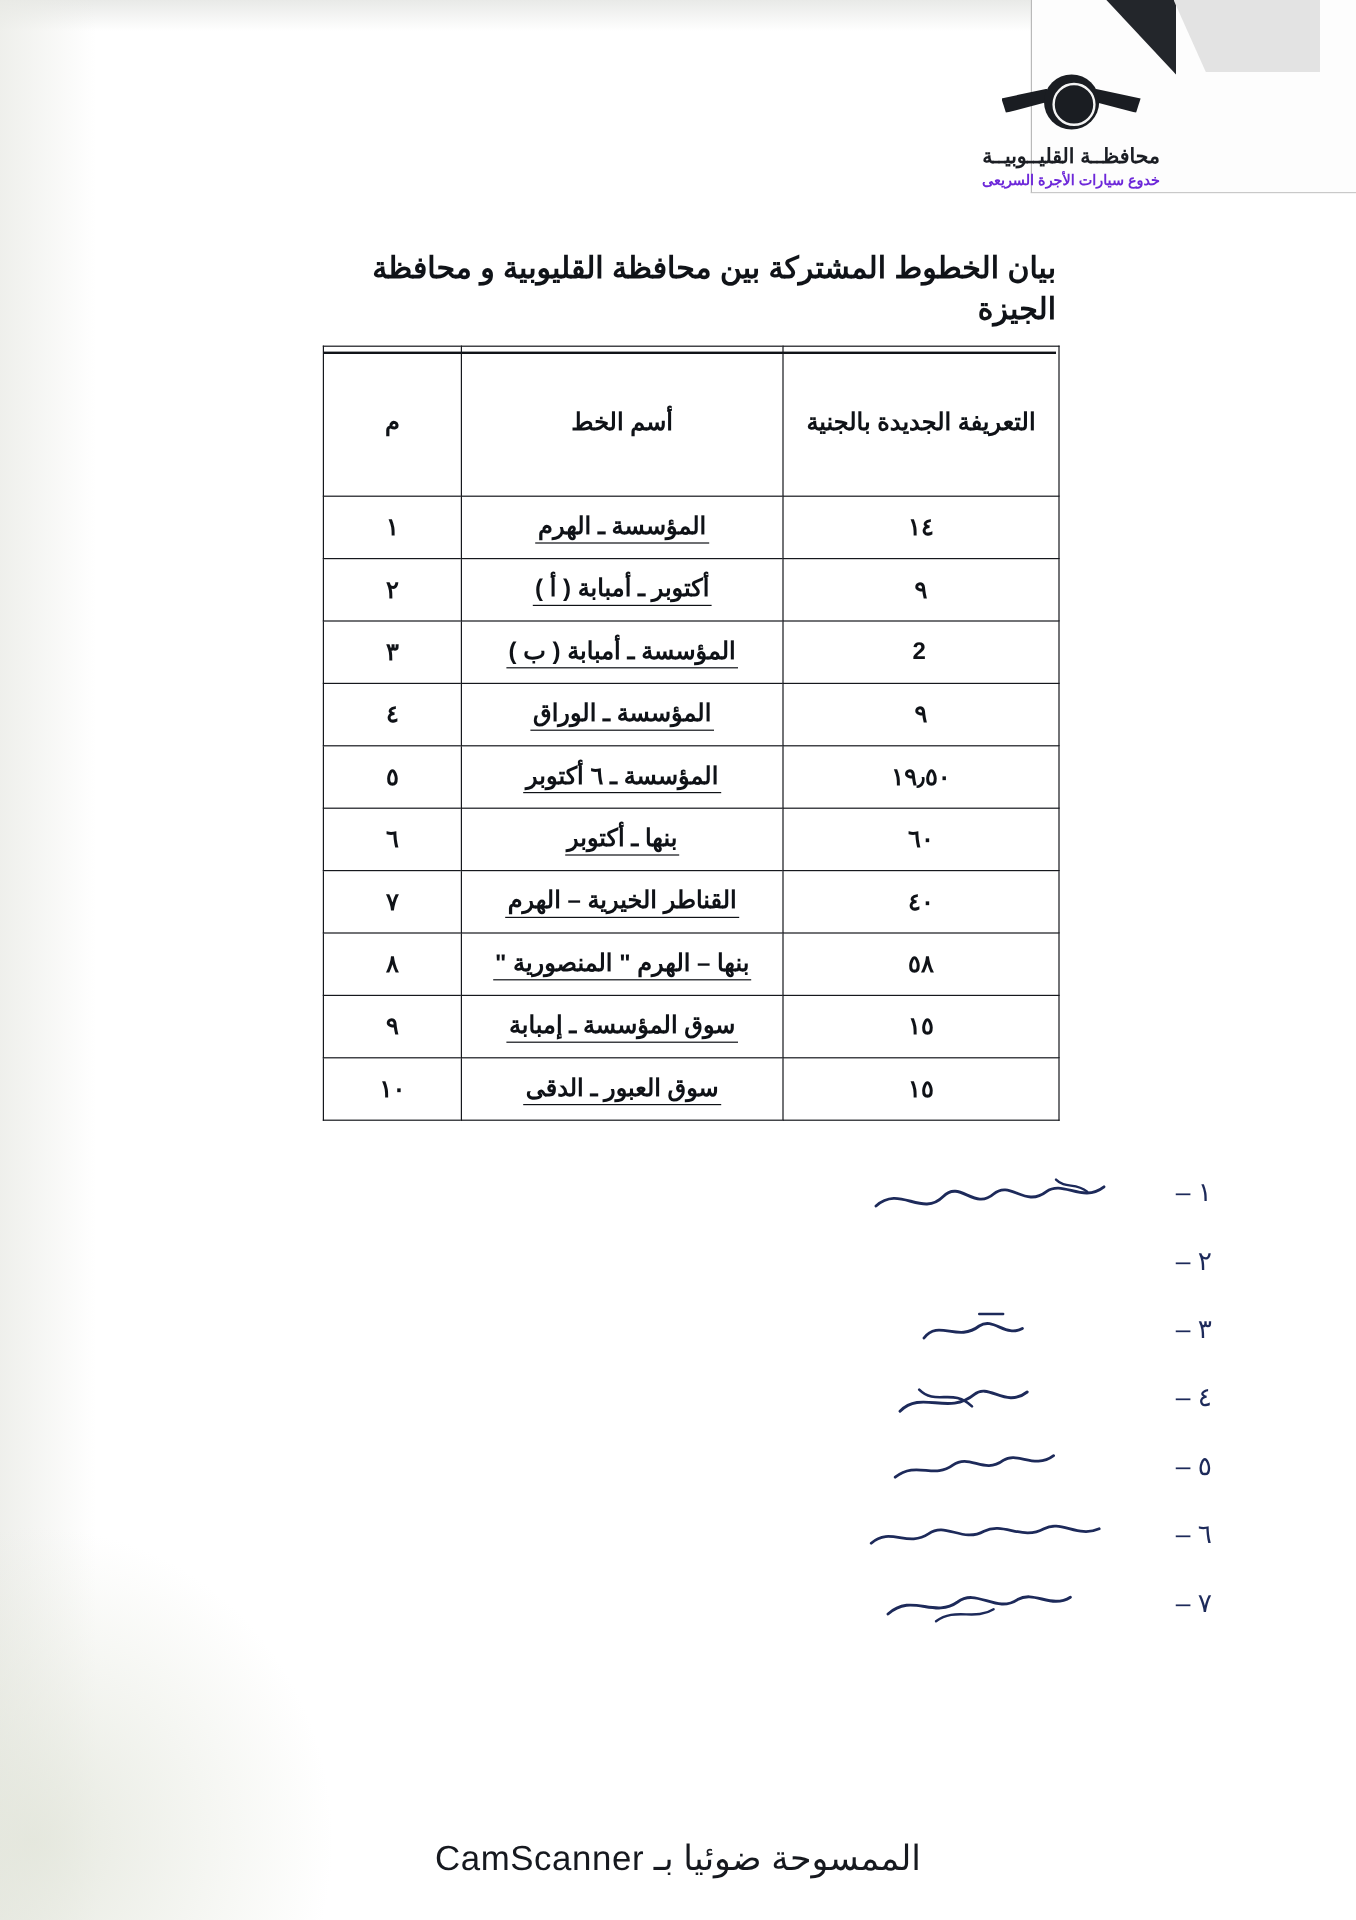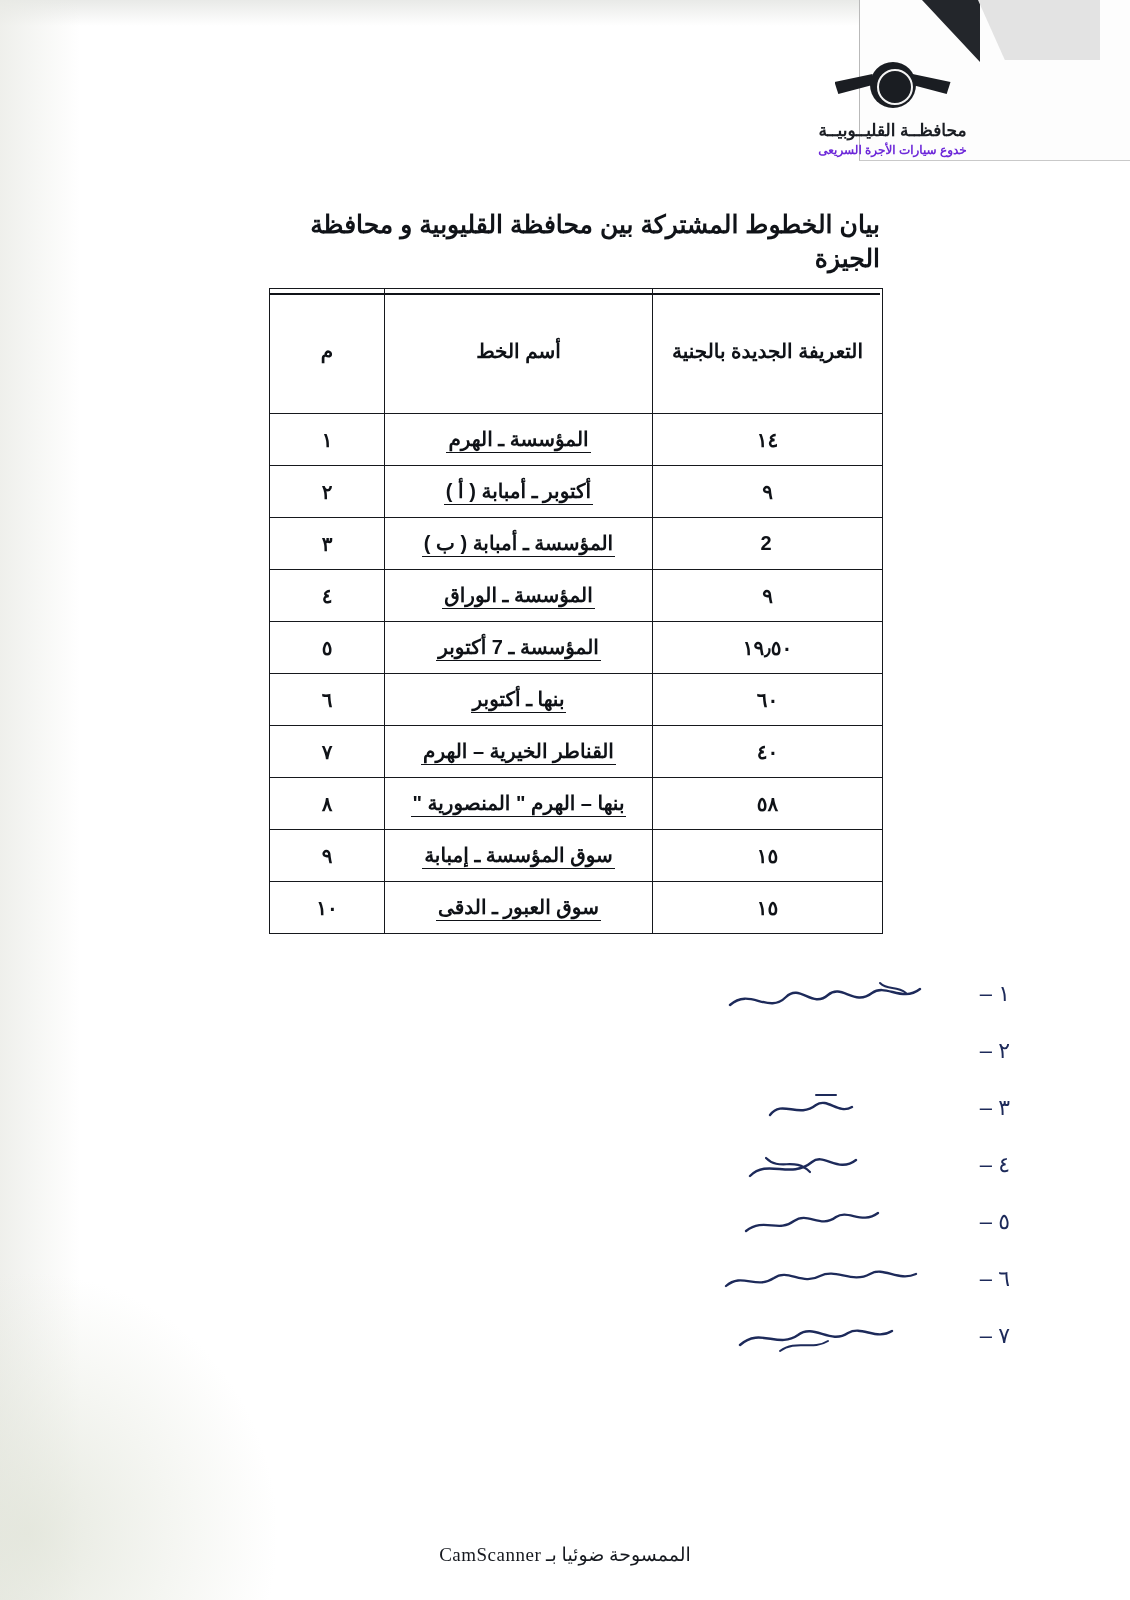--- a/index.html
+++ b/index.html
@@ -239,22 +239,22 @@
   .footer {
     position: absolute;
     bottom: 34px;
     right: 0;
     width: 1130px;
     text-align: center;
     direction: rtl;
   }
   .footer-inner {
     display: inline-block;
-    font-family: Liberation Serif, serif;
-    font-size: 19px;
+    font-family: Liberation Sans, sans-serif;
+    font-size: 29px;
     color: #16191f;
     letter-spacing: 0.5px;
     white-space: nowrap;
   }
   .footer-inner .cs-brand {
     font-weight: normal;
   }
 </style>
 </head>
 <body>
@@ -313,21 +313,21 @@
           <td class="cell-name"><span class="route-name">المؤسسة ـ أمبابة ( ب )</span></td>
           <td class="cell-no">٣</td>
         </tr>
         <tr>
           <td class="cell-fare"><span class="fare-val">٩</span></td>
           <td class="cell-name"><span class="route-name">المؤسسة ـ الوراق</span></td>
           <td class="cell-no">٤</td>
         </tr>
         <tr>
           <td class="cell-fare"><span class="fare-val">١٩٫٥٠</span></td>
-          <td class="cell-name"><span class="route-name">المؤسسة ـ 7 أكتوبر</span></td>
+          <td class="cell-name"><span class="route-name">المؤسسة ـ ٦ أكتوبر</span></td>
           <td class="cell-no">٥</td>
         </tr>
         <tr>
           <td class="cell-fare"><span class="fare-val">٦٠</span></td>
           <td class="cell-name"><span class="route-name">بنها ـ أكتوبر</span></td>
           <td class="cell-no">٦</td>
         </tr>
         <tr>
           <td class="cell-fare"><span class="fare-val">٤٠</span></td>
           <td class="cell-name"><span class="route-name">القناطر الخيرية – الهرم</span></td>

